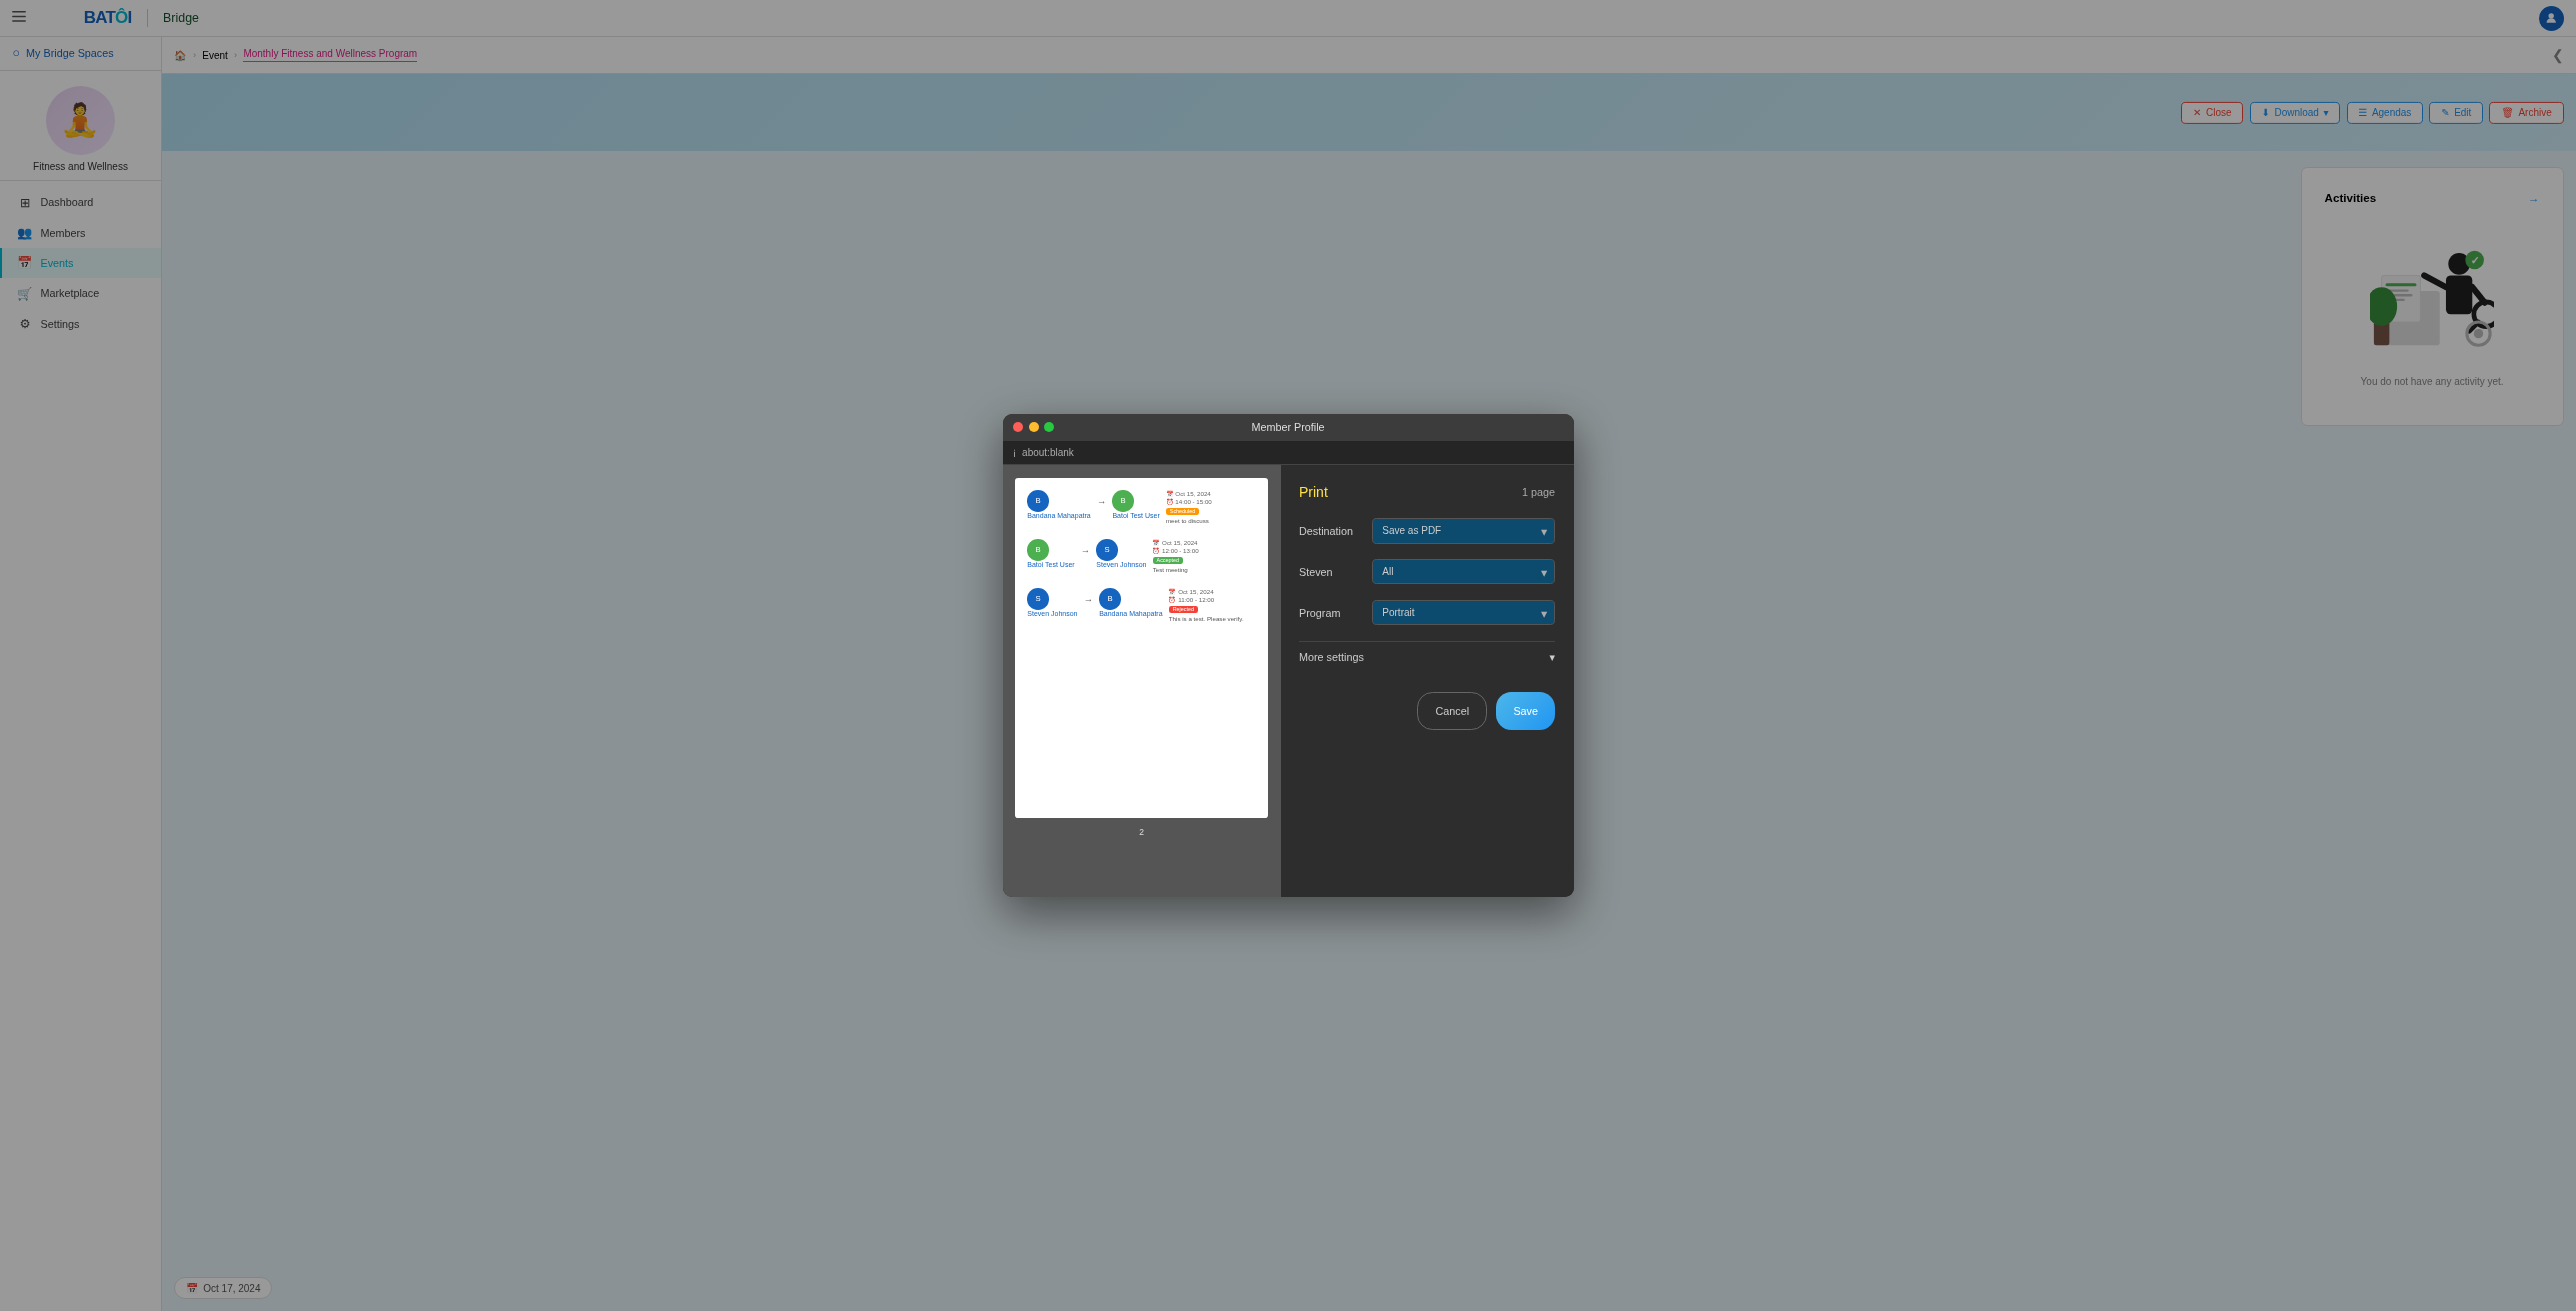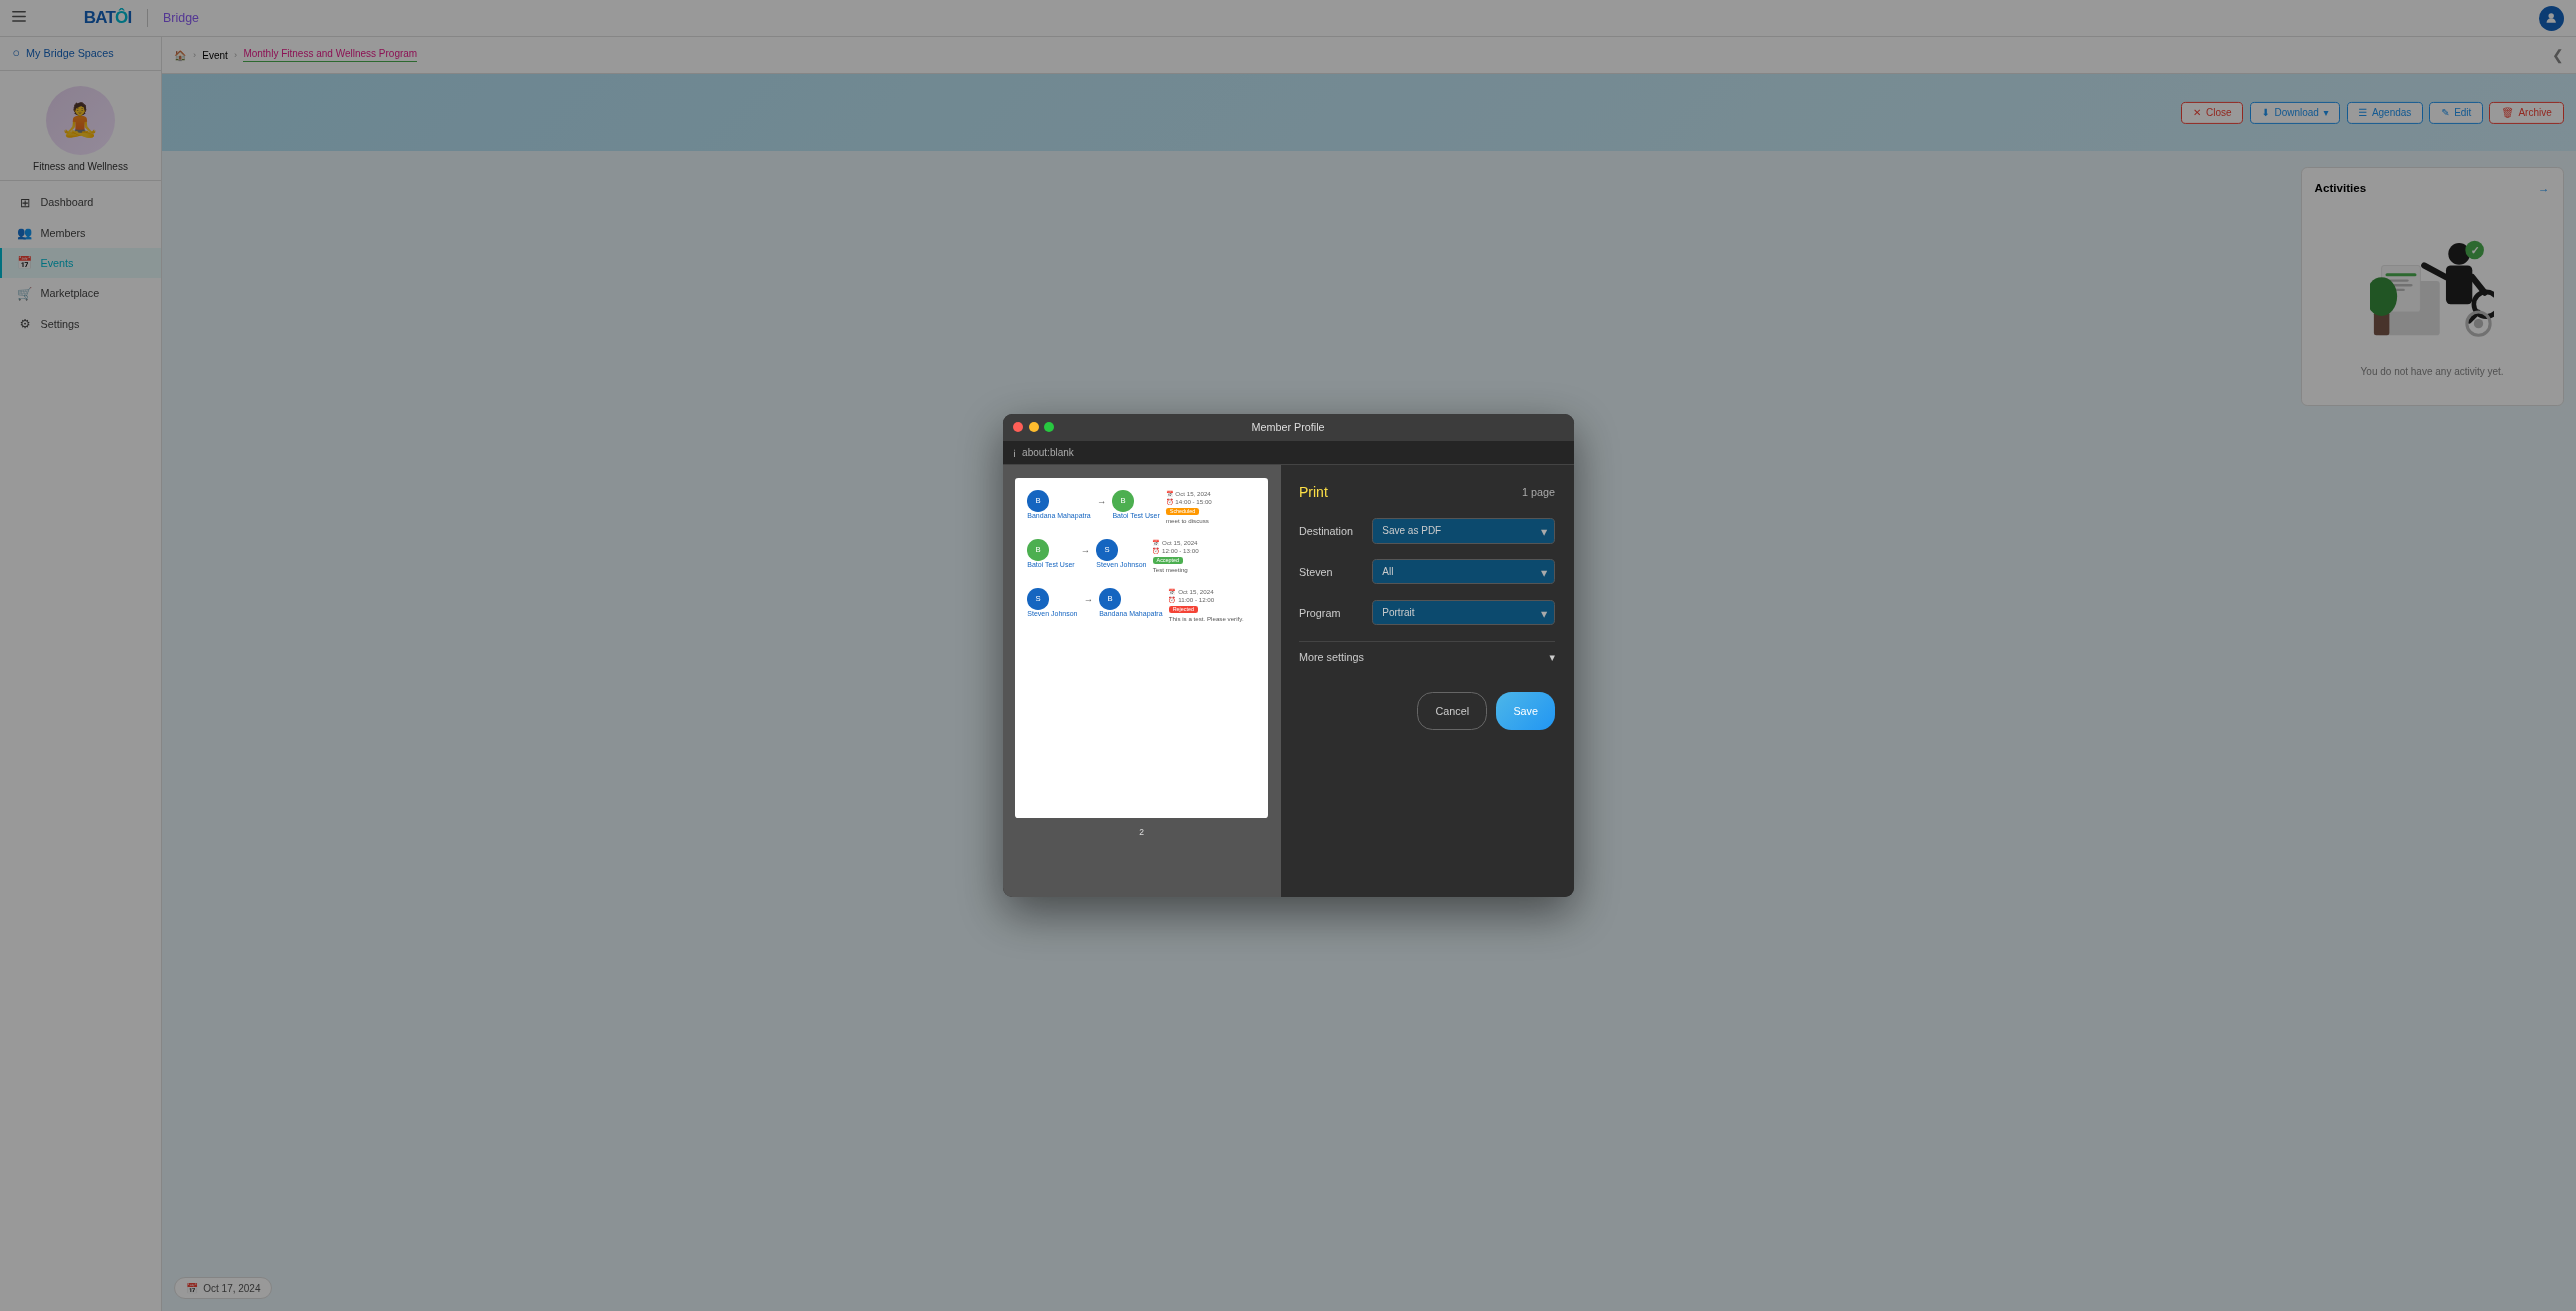--- a/index.html
+++ b/index.html
@@ -9,21 +9,21 @@
     .topbar {
       display: flex; align-items: center; height: 37px;
       background: #fff; border-bottom: 0.8px solid #e0e0e0;
       padding: 0 12.4px; position: fixed; top: 0; left: 0; right: 0; z-index: 100;
     }
     .topbar-hamburger { margin-right: 9.3px; cursor: pointer; }
     .topbar-logo { display: flex; align-items: center; gap: 6.2px; margin-left: 48px; }
     .logo-batoi { font-weight: 900; font-size: 17px; color: #1565c0; letter-spacing: -0.8px; }
     .logo-batoi span { color: #00bcd4; }
     .topbar-divider { width: 0.8px; height: 18.5px; background: #ccc; margin: 0 9.3px; }
-    .topbar-bridge { font-size: 12.4px; color: #8b5cf6; text-align: center; }
+    .topbar-bridge { font-size: 12.4px; color: #14532d; text-align: center; }
     .topbar-avatar { margin-left: auto; width: 25px; height: 25px; border-radius: 50%; background: #1565c0; display: flex; align-items: center; justify-content: center; color: #fff; font-size: 10.8px; cursor: pointer; }
 
     
     .sidebar {
       position: fixed; top: 37px; left: 0; bottom: 0; width: 162px;
       background: #fff; border-right: 0.8px solid #e0e0e0;
       display: flex; flex-direction: column;
     }
     .sidebar-my-spaces {
       display: flex; align-items: center; gap: 6.2px;
@@ -86,21 +86,21 @@
     .toolbar-btn.close { border-color: #f44336; color: #f44336; }
     .toolbar-btn.download { border-color: #2196f3; color: #2196f3; }
     .toolbar-btn.agendas { border-color: #2196f3; color: #2196f3; }
     .toolbar-btn.edit { border-color: #2196f3; color: #2196f3; }
     .toolbar-btn.archive { border-color: #f44336; color: #f44336; }
 
     
     .activities-panel {
       position: absolute; right: 12.4px; top: 93px;
       width: 263px; background: #fff; border-radius: 6.2px;
-      border: 0.8px solid #e0e0e0; padding: 13px;
+      border: 0.8px solid #e0e0e0; padding: 23px;
     }
     .activities-header {
       display: flex; justify-content: space-between; align-items: center;
       margin-bottom: 9.3px; font-size: 11.6px; font-weight: 600;
     }
     .activities-content { text-align: center; padding: 15.4px 0; }
     .activities-illustration { font-size: 62px; margin-bottom: 9.3px; }
     .activities-empty { font-size: 10px; color: #888; }
 
     

